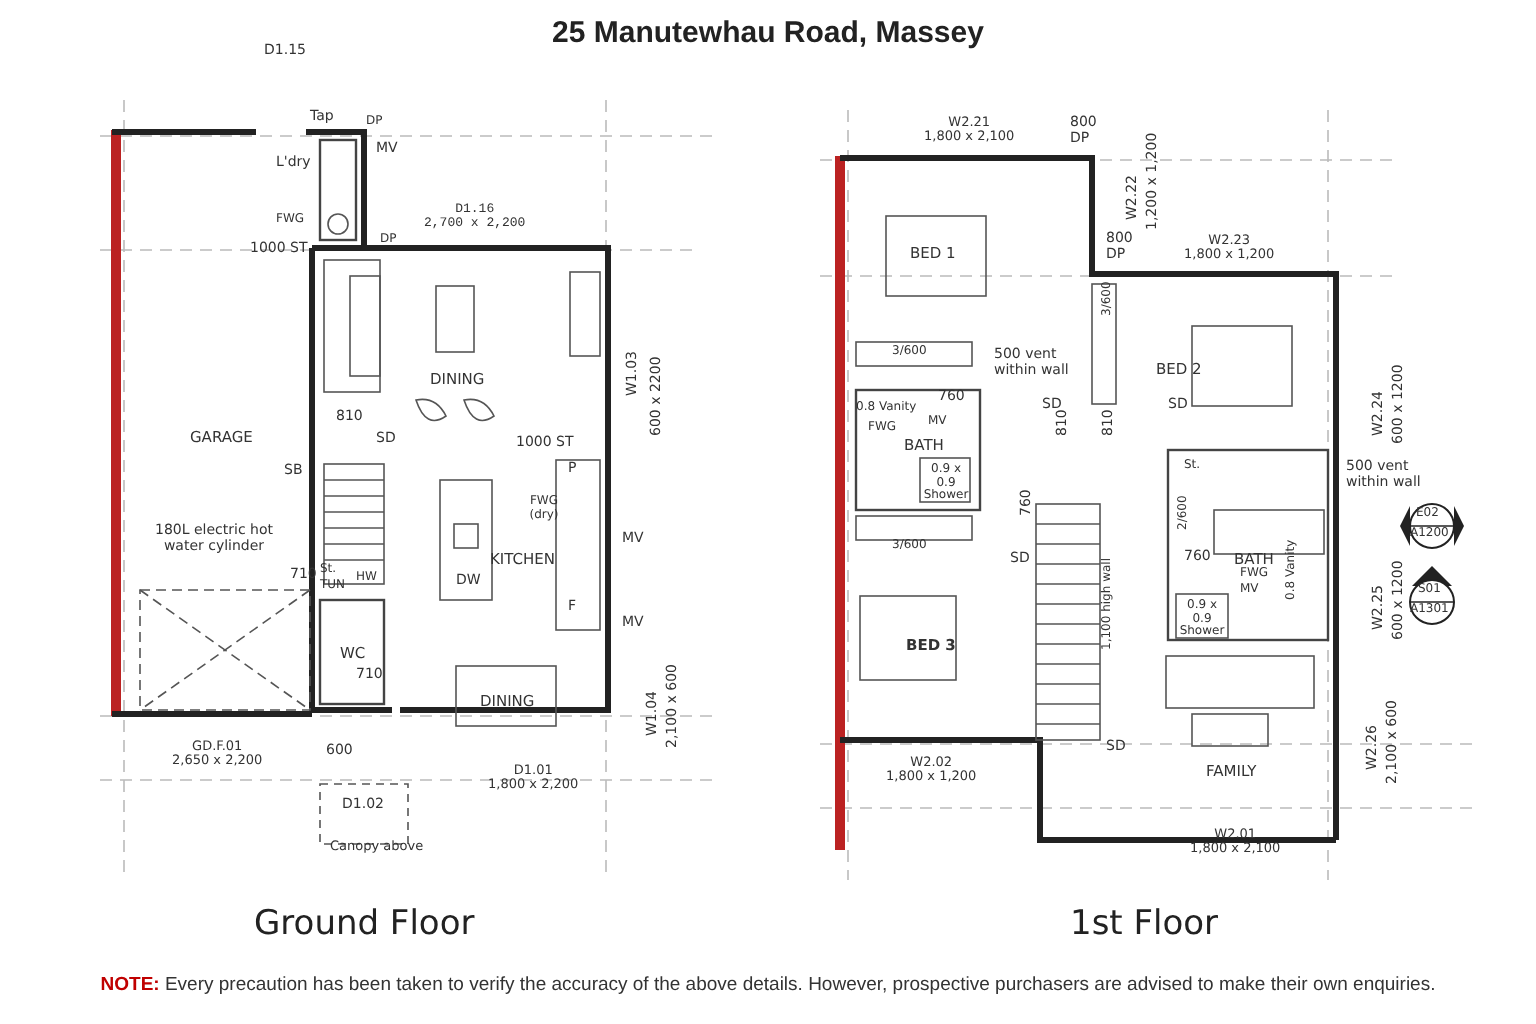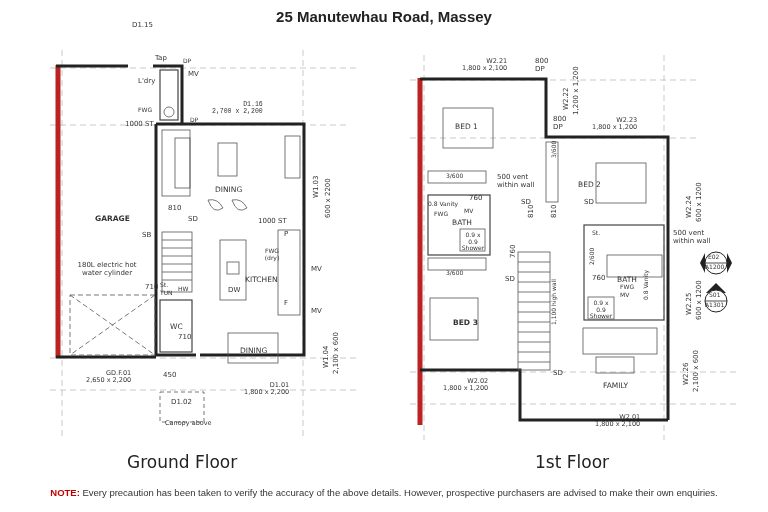--- a/index.html
+++ b/index.html
@@ -12,21 +12,21 @@
   .lbl { font-size:7px; color:#333; white-space:nowrap; line-height:1.1; }
   .lbl-sm { font-size:6px; color:#333; white-space:nowrap; line-height:1.1; }
   .room { font-size:7.5px; color:#333; white-space:nowrap; }
   .vert { transform:rotate(-90deg); transform-origin:left top; }
   svg { position:absolute; left:0; top:0; }
   .wall { stroke:#222; stroke-width:3; fill:none; }
   .wall-thin { stroke:#444; stroke-width:1.2; fill:none; }
   .brick { stroke:#b22; stroke-width:5; fill:none; }
   .dash { stroke:#bbb; stroke-width:0.8; stroke-dasharray:6 4; fill:none; }
   .furn { stroke:#555; stroke-width:0.8; fill:none; }
-  .tag { font-size:6.5px; text-align:right; }
+  .tag { font-size:6.5px; text-align:center; }
 </style>
 </head>
 <body>
 
 <svg width="768" height="512">
 
   <line class="dash" x1="50" y1="125" x2="350" y2="125"></line>
   <line class="dash" x1="50" y1="68" x2="360" y2="68"></line>
   <line class="dash" x1="50" y1="358" x2="360" y2="358"></line>
   <line class="dash" x1="50" y1="390" x2="360" y2="390"></line>
@@ -137,21 +137,21 @@
 <div class="abs lbl" style="left:132px;top:22px;">D1.15</div>
 <div class="abs lbl" style="left:155px;top:55px;">Tap</div>
 <div class="abs lbl-sm" style="left:183px;top:58px;">DP</div>
 <div class="abs lbl" style="left:188px;top:71px;">MV</div>
 <div class="abs lbl" style="left:138px;top:78px;">L'dry</div>
 <div class="abs lbl-sm" style="left:138px;top:107px;">FWG</div>
 <div class="abs lbl" style="left:125px;top:121px;">1000 ST</div>
 <div class="abs lbl-sm" style="left:190px;top:117px;">DP</div>
 <div class="abs lbl tag" style="left:212px;top:101px;font-family:Liberation Mono, monospace;"><span>D1.16</span><br><span>2,700 x 2,200</span></div>
 <div class="abs room" style="left:215px;top:185px;">DINING</div>
-<div class="abs room" style="left:95px;top:214px;font-weight:bold;">GARAGE</div>
+<div class="abs room" style="left:95px;top:214px;">GARAGE</div>
 <div class="abs lbl" style="left:168px;top:205px;">810</div>
 <div class="abs lbl" style="left:188px;top:216px;">SD</div>
 <div class="abs lbl" style="left:142px;top:232px;">SB</div>
 <div class="abs lbl" style="left:258px;top:218px;">1000 ST</div>
 <div class="abs lbl" style="left:284px;top:231px;">P</div>
 <div class="abs lbl-sm" style="left:262px;top:248px;width:20px;white-space:normal;text-align:center;">FWG (dry)</div>
 <div class="abs lbl" style="left:311px;top:266px;">MV</div>
 <div class="abs room" style="left:245px;top:275px;">KITCHEN</div>
 <div class="abs lbl" style="left:228px;top:287px;">DW</div>
 <div class="abs lbl" style="left:284px;top:300px;">F</div>
@@ -170,21 +170,21 @@
 <div class="abs lbl" style="left:325px;top:218px;">
     <span class="vert" style="display:block;white-space:nowrap;">600 x 2200</span>
   </div>
 <div class="abs lbl" style="left:323px;top:368px;">
     <span class="vert" style="display:block;white-space:nowrap;">W1.04</span>
   </div>
 <div class="abs lbl" style="left:333px;top:374px;">
     <span class="vert" style="display:block;white-space:nowrap;">2,100 x 600</span>
   </div>
 <div class="abs lbl tag" style="left:86px;top:370px;"><span>GD.F.01</span><br><span>2,650 x 2,200</span></div>
-<div class="abs lbl" style="left:163px;top:372px;">450</div>
+<div class="abs lbl" style="left:163px;top:372px;">600</div>
 <div class="abs lbl" style="left:171px;top:399px;">D1.02</div>
 <div class="abs lbl tag" style="left:165px;top:420px;">Canopy above</div>
 <div class="abs lbl tag" style="left:244px;top:382px;"><span>D1.01</span><br><span>1,800 x 2,200</span></div>
 
 <div class="abs floor-label" style="left:127px;top:452px;">Ground Floor</div>
 
 <div class="abs lbl tag" style="left:462px;top:58px;"><span>W2.21</span><br><span>1,800 x 2,100</span></div>
 <div class="abs lbl" style="left:535px;top:58px;width:20px;white-space:normal;">800 DP</div>
 <div class="abs lbl" style="left:563px;top:110px;">
     <span class="vert" style="display:block;white-space:nowrap;">W2.22</span>

